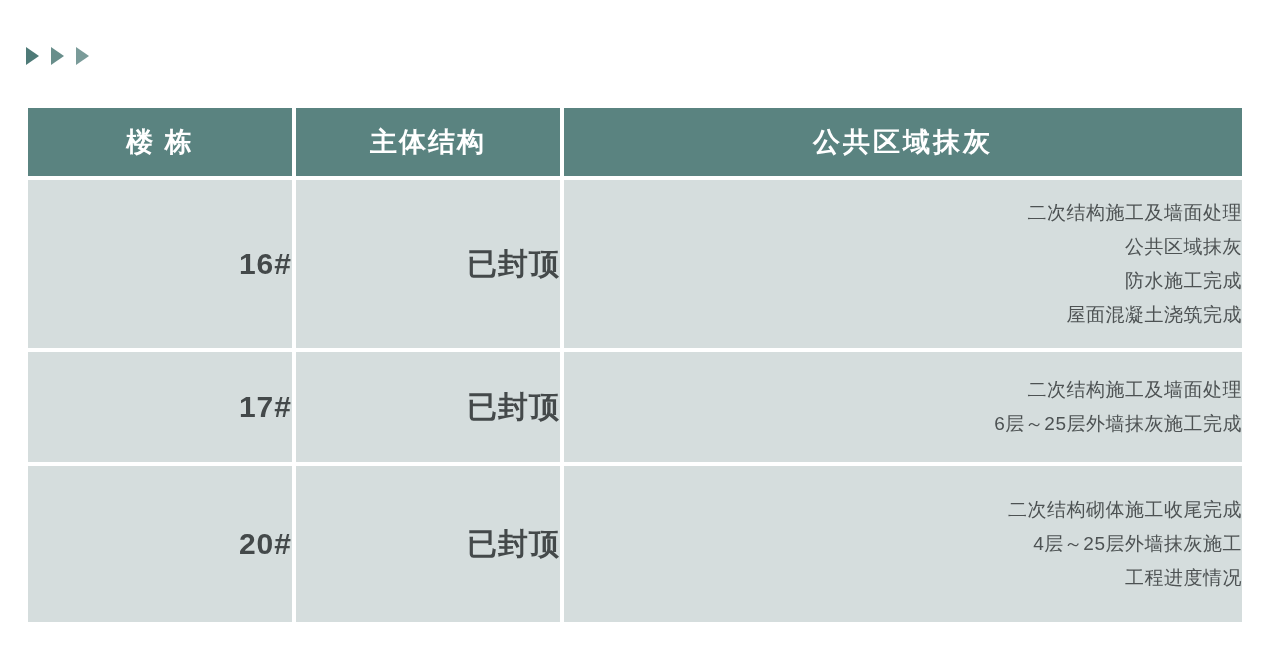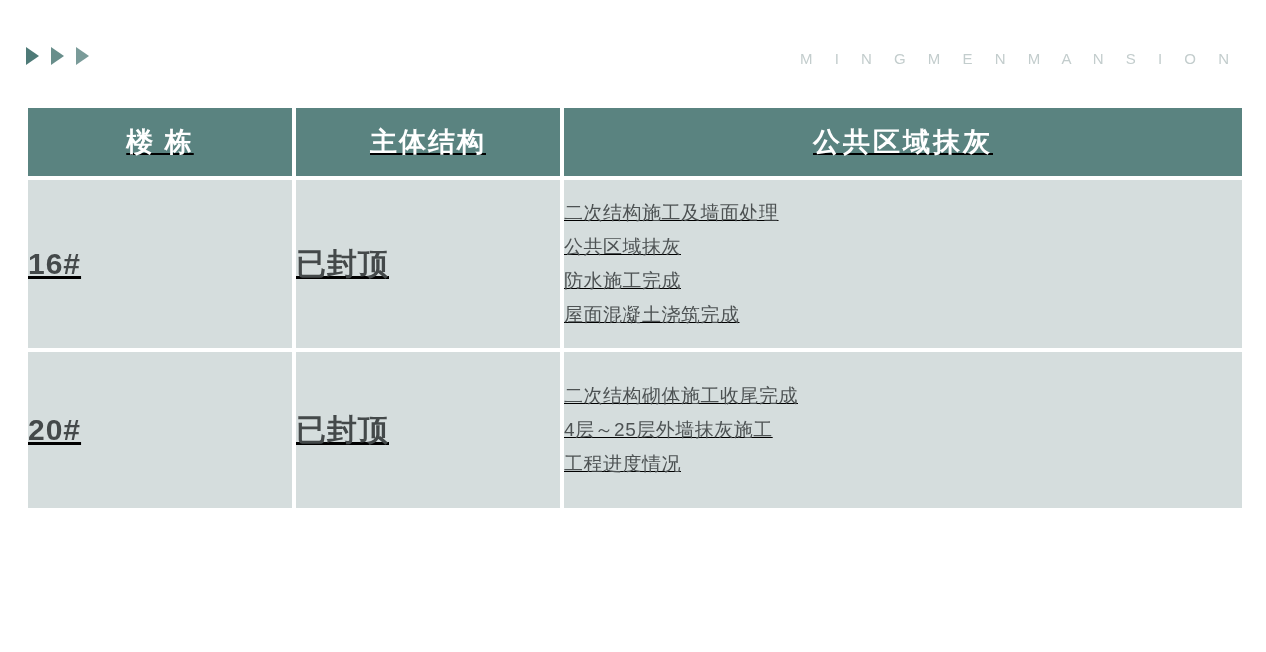--- a/index.html
+++ b/index.html
@@ -64,21 +64,20 @@
     position: absolute;
     left: 24px;
     top: 104px;
     width: 1218px;
   }
   table.progress-table {
     border-collapse: separate;
     border-spacing: 4px 4px;
     width: 1218px;
     table-layout: fixed;
-    text-decoration: underline;
   }
   table.progress-table th,
   table.progress-table td {
     padding: 0;
     margin: 0;
   }
   .col-building { width: 264px; }
   .col-structure { width: 264px; }
   .col-progress { width: 678px; }
 
@@ -92,21 +91,21 @@
     text-align: center;
     vertical-align: middle;
   }
   thead th.head-progress {
     letter-spacing: 3px;
   }
 
   tbody td {
     background: #d5dddd;
     color: #4a4f50;
-    text-align: left;
+    text-align: right;
     vertical-align: middle;
   }
   tbody td.cell-building,
   tbody td.cell-structure {
     font-size: 30px;
     font-weight: bold;
     letter-spacing: 1px;
     color: #44494a;
   }
   tbody td.cell-progress {
@@ -126,21 +125,20 @@
 <body>
 
 <div class="slide">
 
   <div class="header">
     <div class="arrow-group">
       <span class="arrow a1"></span>
       <span class="arrow a2"></span>
       <span class="arrow a3"></span>
     </div>
-    <div class="brand">M I N G M E N   M A N S I O N</div>
   </div>
 
   <div class="table-wrap">
     <table class="progress-table">
       <colgroup>
         <col class="col-building">
         <col class="col-structure">
         <col class="col-progress">
       </colgroup>
       <thead>
@@ -154,20 +152,28 @@
         <tr class="row-16">
           <td class="cell-building">16#</td>
           <td class="cell-structure">已封顶</td>
           <td class="cell-progress">
             <span class="progress-line">二次结构施工及墙面处理</span>
             <span class="progress-line">公共区域抹灰</span>
             <span class="progress-line">防水施工完成</span>
             <span class="progress-line">屋面混凝土浇筑完成</span>
           </td>
         </tr>
+        <tr class="row-17">
+          <td class="cell-building">17#</td>
+          <td class="cell-structure">已封顶</td>
+          <td class="cell-progress">
+            <span class="progress-line">二次结构施工及墙面处理</span>
+            <span class="progress-line">6层～25层外墙抹灰施工完成</span>
+          </td>
+        </tr>
         <tr class="row-18">
           <td class="cell-building">20#</td>
           <td class="cell-structure">已封顶</td>
           <td class="cell-progress">
             <span class="progress-line">二次结构砌体施工收尾完成</span>
             <span class="progress-line">4层～25层外墙抹灰施工</span>
             <span class="progress-line">工程进度情况</span>
           </td>
         </tr>
       </tbody>

